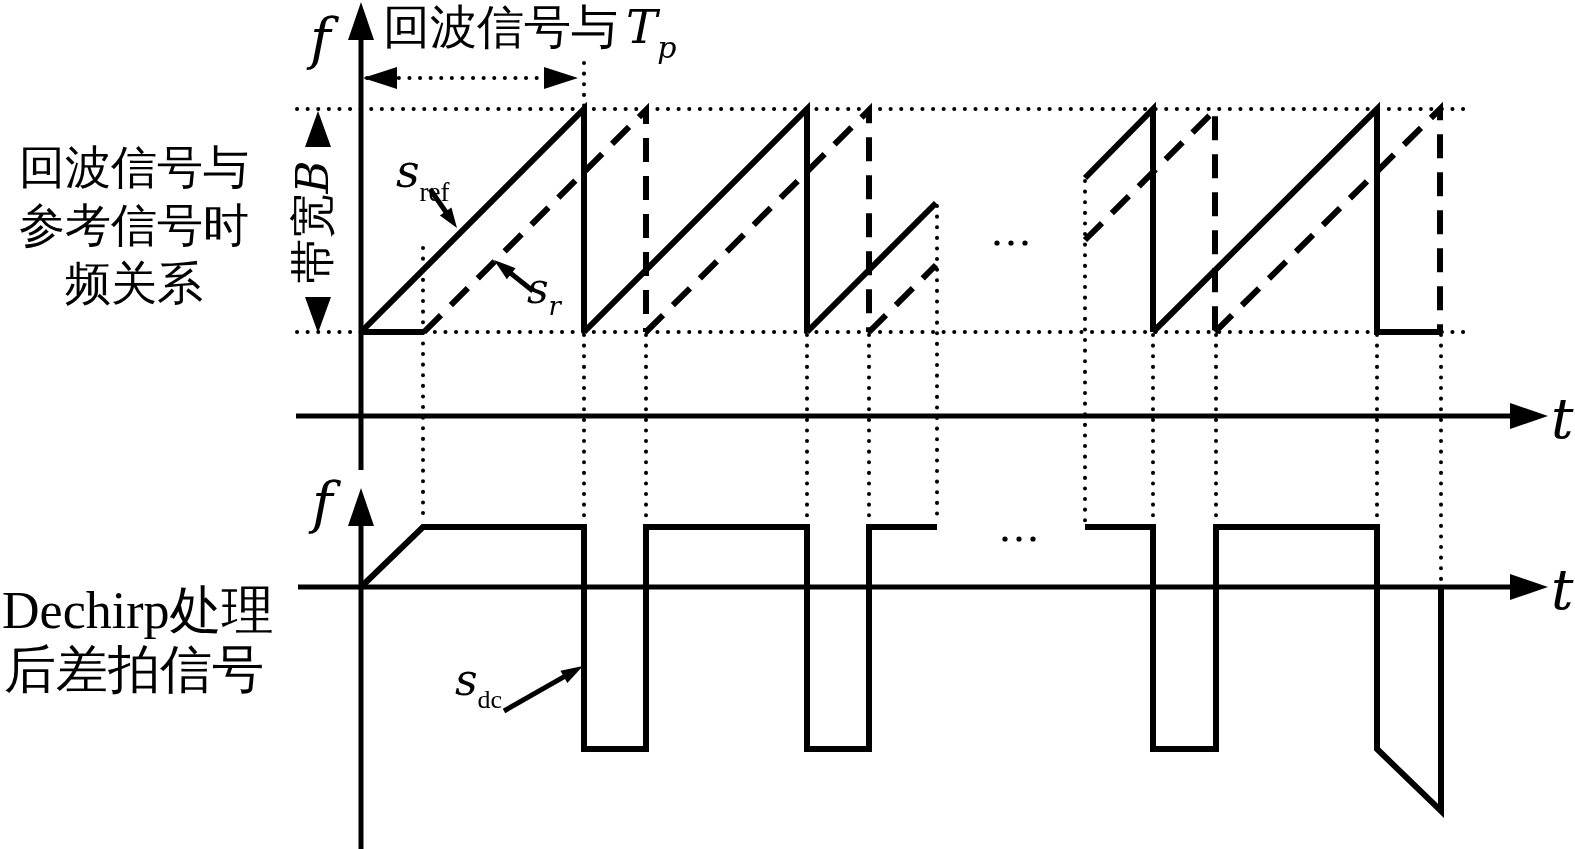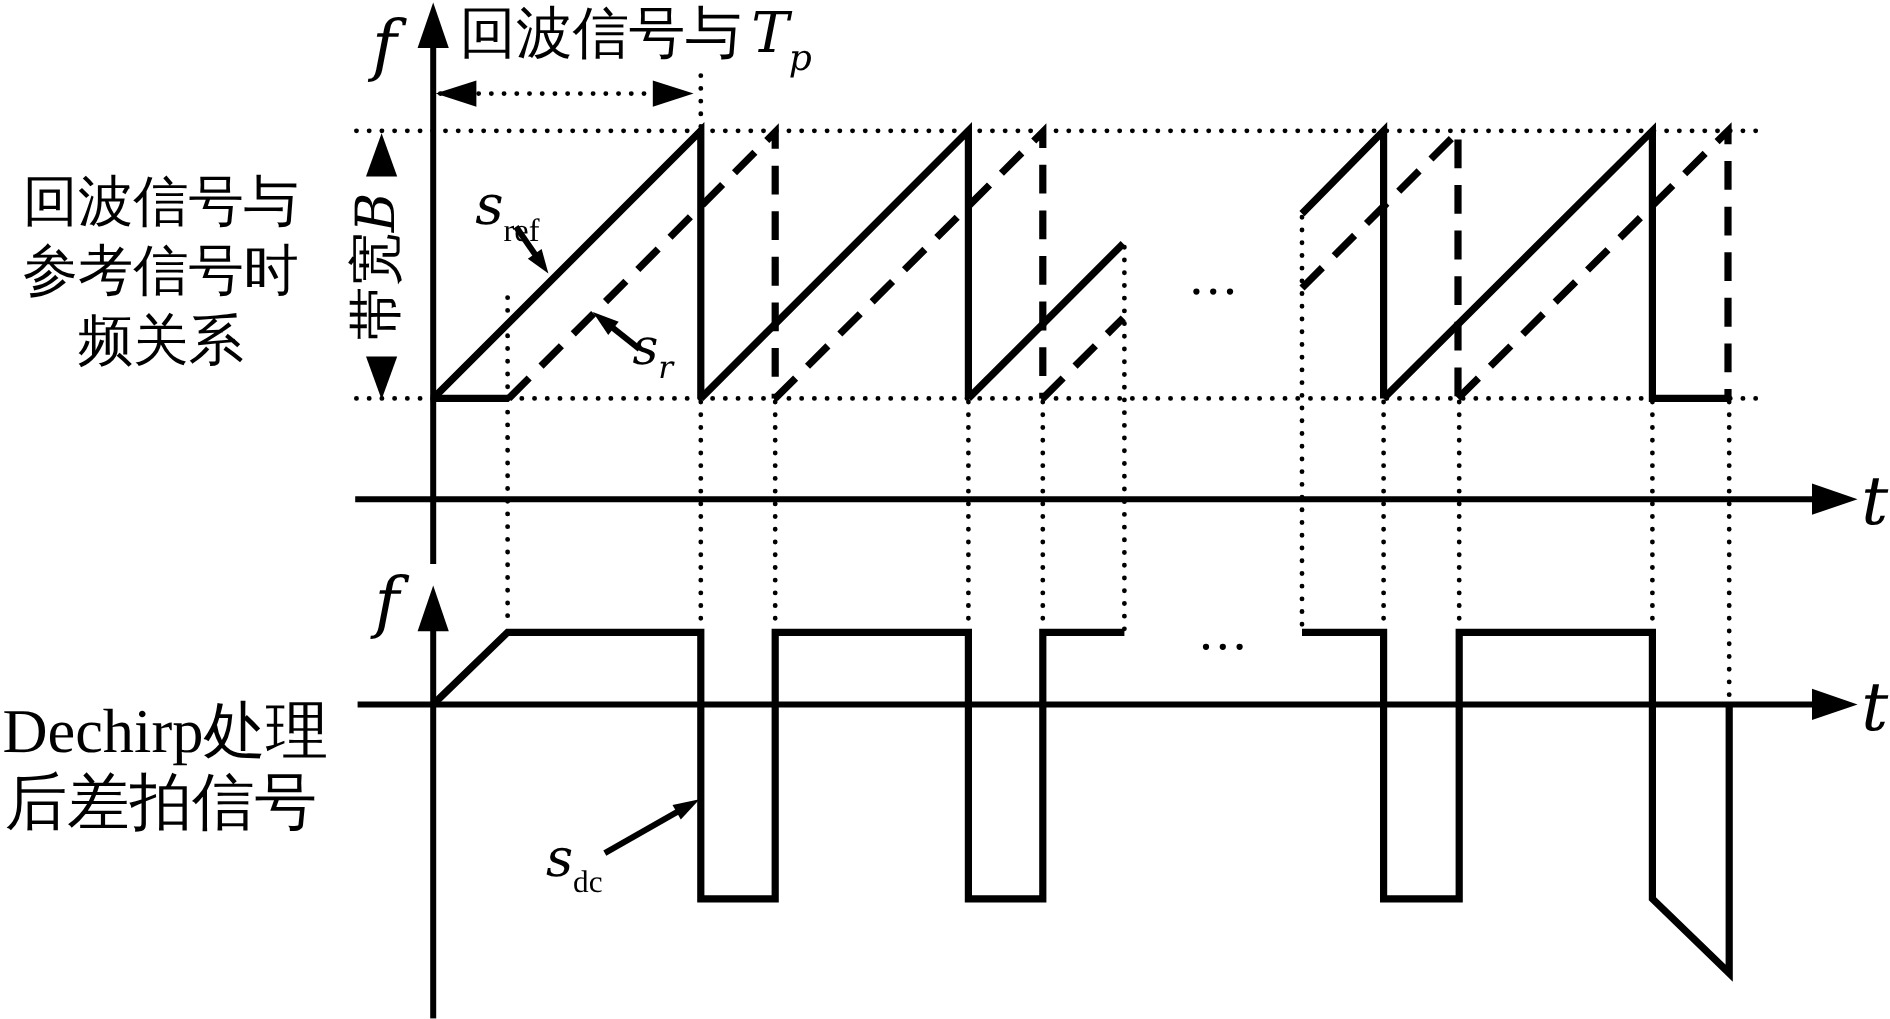--- a/index.html
+++ b/index.html
@@ -89,21 +89,21 @@
   </div>
 
   <div class="lbl" style="left:396px;top:144px;">
     <span class="math" style="font-size:46px;">s</span><span style="font-size:27px;vertical-align:-14px;text-align:center;">ref</span>
   </div>
 
   <div class="lbl" style="left:527px;top:264px;">
     <span class="math" style="font-size:42px;">s</span><span class="math" style="font-size:26px;vertical-align:-12px;">r</span>
   </div>
 
-  <div class="lbl" style="left:455px;top:690px;">
+  <div class="lbl" style="left:455px;top:654px;">
     <span class="math" style="font-size:44px;">s</span><span style="font-size:26px;vertical-align:-13px;">dc</span>
   </div>
 
   <div class="lbl math" style="left:312px;top:470px;font-size:56px;">f</div>
 
   <div class="lbl math" style="left:1551px;top:386px;font-size:56px;">t</div>
 
   <div class="lbl math" style="left:1551px;top:557px;font-size:56px;">t</div>
 </div>
 

